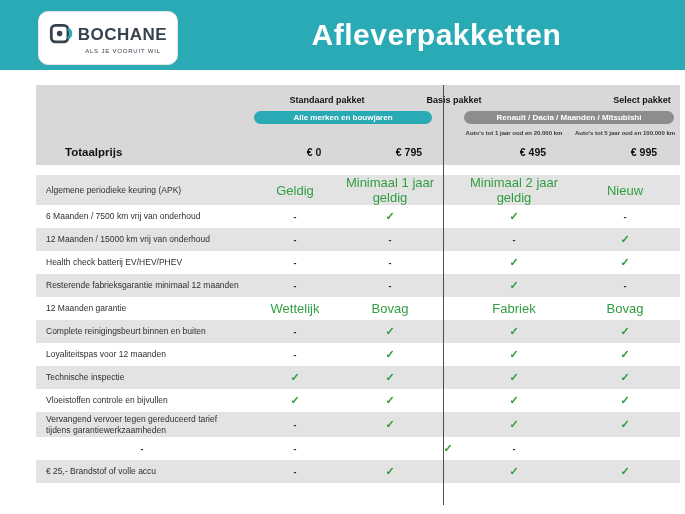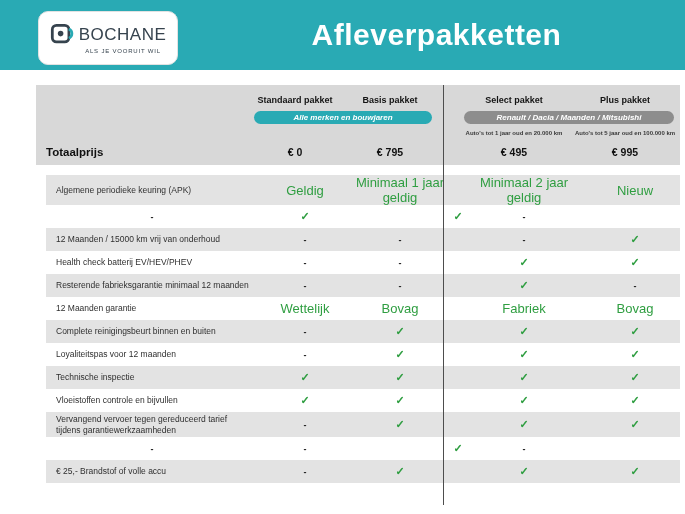--- a/index.html
+++ b/index.html
@@ -23,21 +23,21 @@
     position:absolute; left:38px; top:11px;
     width:140px; height:54px;
     background:#ffffff;
     border:1px solid #e2e2e2;
     border-radius:10px;
     display:flex; flex-direction:column;
     align-items:center; justify-content:center;
   }
   .logo-row { display:flex; align-items:center; gap:5px; }
   .logo-mark svg { display:block; }
-  .logo-text { font-size:17px; font-weight:normal; color:#36434e; letter-spacing:0.5px; }
+  .logo-text { font-size:17px; font-weight:bold; color:#36434e; letter-spacing:0.5px; }
   .logo-tagline { font-size:6px; color:#36434e; letter-spacing:0.8px; margin-top:1px; padding-left:30px; }
   .page-title {
     position:absolute; left:200px; right:12px; top:50%;
     transform:translateY(-50%);
     text-align:center;
     color:#ffffff; font-size:30px; font-weight:bold;
     letter-spacing:0.5px;
   }
 
   
@@ -48,42 +48,41 @@
   }
   .cell { text-align:center; }
   .label-cell { text-align:left; padding-left:10px; padding-right:6px; }
 
   
   .head-band {
     margin:15px 5px 0 36px;
     background:#d8d8d8;
     padding-top:6px;
   }
-  .head-names { height:18px; }
+  .head-names { height:18px;gap:32px; }
   .col-head { font-size:9px; font-weight:bold; color:#141414; }
   .badge-row { height:17px; }
   .badge {
     height:13px; line-height:13px;
     border-radius:7px;
     color:#ffffff; font-size:8px; font-weight:bold;
     text-align:center;
     margin:0 6px;
-    font-style:italic;
   }
   .badge-teal { grid-column:2 / 4; background:#29aab4; }
   .badge-gray { grid-column:5 / 7; background:#8d8d8d; }
   .notes-row { height:13px; }
   .note { font-size:6px; font-weight:bold; color:#3a3a3a; }
-  .total-row { height:26px; }
+  .total-row { height:26px;padding-left:19px; }
   .total-label { font-size:11.5px; font-weight:bold; color:#111; }
   .price { font-size:10.5px; font-weight:bold; color:#111; }
 
   
   .rows { margin:10px 5px 0 36px; }
-  .body-row { min-height:23px;margin-left:10px; }
+  .body-row { min-height:23px; }
   .body-row.shade { background:#e3e3e3; }
   .row-label { font-size:8.5px; color:#2f2f2f; line-height:1.25; padding-top:2px; padding-bottom:2px; }
   .val.dash { font-size:9px; font-weight:bold; color:#1f1f1f; }
   .val.check { font-size:11px; color:#2f9e41; font-weight:600; line-height:1; }
   .val.feature-text { font-size:13px; font-weight:normal; color:#2f9e41; }
 
   
   .divider {
     position:absolute;
     left:443px; top:85px;
@@ -155,20 +154,21 @@
     <div class="grid body-row shade">
       <div class="cell label-cell row-label">Algemene periodieke keuring (APK)</div>
       <div class="cell val feature-text">Geldig</div>
       <div class="cell val feature-text">Minimaal 1 jaar geldig</div>
       <div class="cell"></div>
       <div class="cell val feature-text">Minimaal 2 jaar geldig</div>
       <div class="cell val feature-text">Nieuw</div>
     </div>
 
     <div class="grid body-row">
+      <div class="cell label-cell row-label">6 Maanden / 7500 km vrij van onderhoud</div>
       <div class="cell val dash">-</div>
       <div class="cell val check">✓</div>
       <div class="cell"></div>
       <div class="cell val check">✓</div>
       <div class="cell val dash">-</div>
     </div>
 
     <div class="grid body-row shade">
       <div class="cell label-cell row-label">12 Maanden / 15000 km vrij van onderhoud</div>
       <div class="cell val dash">-</div>

